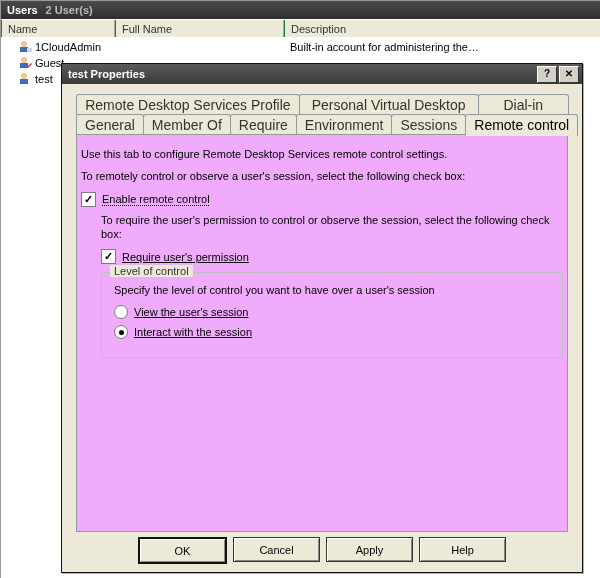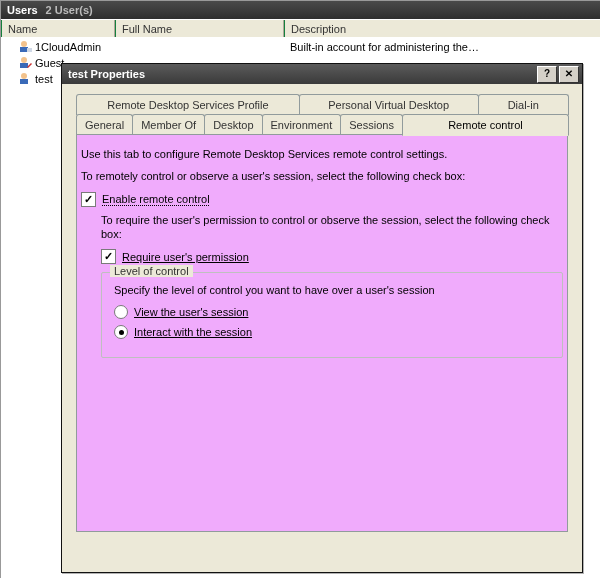--- a/index.html
+++ b/index.html
@@ -24,21 +24,21 @@
   .dlg{position:absolute;left:60px;top:62px;width:520px;height:508px;border:1px solid #111;background:#ece9d8;box-shadow:1px 1px 0 rgba(0,0,0,.3)}
   .titlebar{height:20px;background:linear-gradient(#5b5b5b,#3a3a3a);display:flex;align-items:center;padding:0 3px;color:#fff}
   .titlebar .ttl{flex:1;font-weight:bold;padding-left:3px}
   .tbtn{width:18px;height:15px;margin-left:2px;background:#d4d0c8;border:1px solid #fff;border-right-color:#333;border-bottom-color:#333;display:flex;align-items:center;justify-content:center;color:#000;font-weight:bold;font-size:10px;line-height:1}
   .dlgbody{position:absolute;top:20px;left:0;right:0;bottom:0}
   
   .tabs{position:absolute;left:14px;right:14px;top:10px;height:40px}
   .tabrow{display:flex;position:absolute;left:0;right:0}
   .tabrow.back{top:0}
   .tabrow.front{top:20px}
-  .tab{height:20px;background:#ece9d8;border:1px solid #919b9c;border-bottom:none;border-radius:3px 3px 0 0;display:flex;align-items:center;justify-content:center;padding:0 8px;margin-right:-1px;font-size:11px;color:#333;white-space:nowrap}
+  .tab{height:20px;background:#ece9d8;border:1px solid #919b9c;border-bottom:none;border-radius:3px 3px 0 0;display:flex;align-items:center;justify-content:center;padding:0 8px;margin-right:-1px;font-size:14px;color:#333;white-space:nowrap}
   .tab.active{background:#ece9d8;position:relative;z-index:5;border-bottom:1px solid #ece9d8;margin-bottom:-1px;color:#000}
   .tabpanel{position:absolute;left:14px;right:14px;top:50px;bottom:40px;border:1px solid #919b9c;background:#f0abfc;padding:12px 4px}
   .txt{color:#000;margin-bottom:8px;line-height:1.3}
   .cbrow{display:flex;align-items:center;margin:6px 0}
   .cb{width:13px;height:13px;border:1px solid #7a7a7a;background:#fff;display:flex;align-items:center;justify-content:center;margin-right:6px}
   .cb.ck::after{content:"✓";font-size:11px;line-height:1;color:#000;font-weight:bold}
   .indent{margin-left:20px}
   .dot{text-decoration:underline dotted;text-decoration-thickness:1px;text-underline-offset:2px}
   .solid-u{text-decoration:underline}
   
@@ -115,21 +115,21 @@
 
       <div class="tabs">
         <div class="tabrow back">
           <div class="tab" style="flex:1.4">Remote Desktop Services Profile</div>
           <div class="tab" style="flex:1.1">Personal Virtual Desktop</div>
           <div class="tab" style="flex:.5">Dial-in</div>
         </div>
         <div class="tabrow front">
           <div class="tab">General</div>
           <div class="tab">Member Of</div>
-          <div class="tab">Desktop</div>
+          <div class="tab">Require</div>
           <div class="tab">Environment</div>
           <div class="tab">Sessions</div>
           <div class="tab active" style="flex:1">Remote control</div>
         </div>
       </div>
 
       <div class="tabpanel">
         <div class="txt">Use this tab to configure Remote Desktop Services remote control settings.</div>
         <div class="txt">To remotely control or observe a user's session, select the following check box:</div>
 
@@ -152,17 +152,23 @@
             <span class="radio"></span>
             <span class="solid-u">View the user's session</span>
           </div>
           <div class="cbrow">
             <span class="radio sel"></span>
             <span class="solid-u">Interact with the session</span>
           </div>
         </div>
       </div>
 
+      <div class="btnbar">
+        <div class="btn default">OK</div>
+        <div class="btn">Cancel</div>
+        <div class="btn">Apply</div>
+        <div class="btn">Help</div>
+      </div>
 
     </div>
   </div>
 
 </div>
 
 </body></html>

